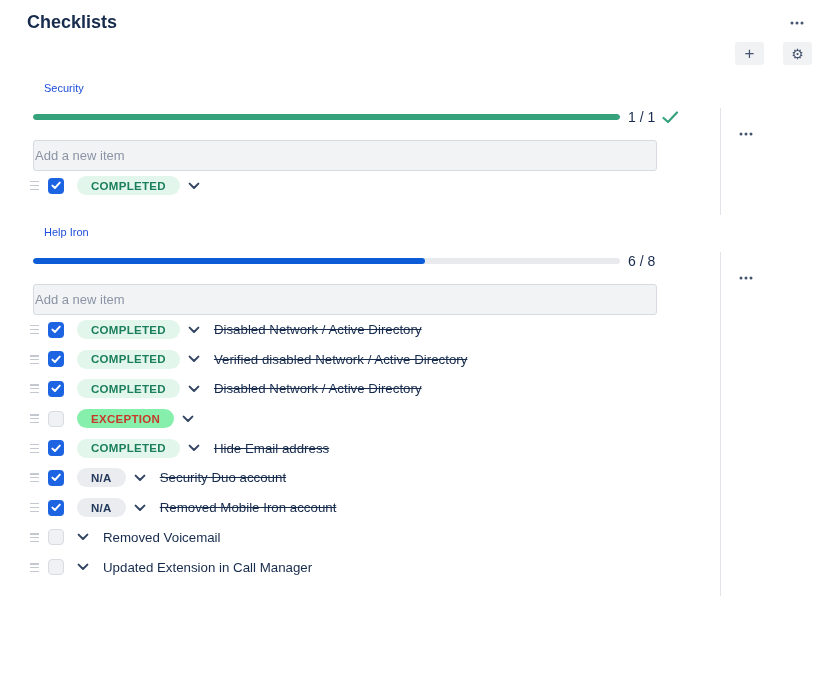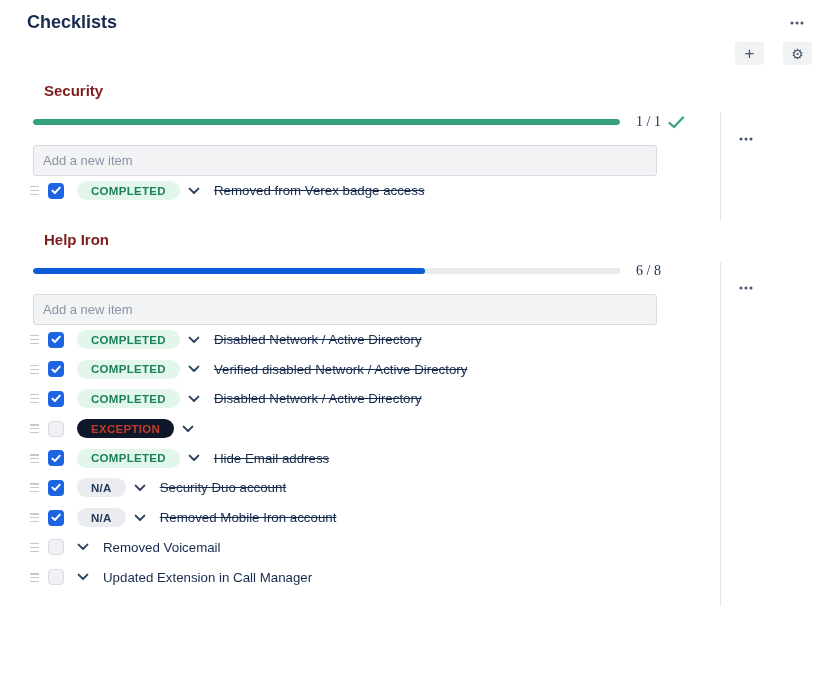--- a/index.html
+++ b/index.html
@@ -20,34 +20,34 @@
   .toolbar { display:flex; justify-content:flex-end; gap:19px; padding-right:14px; margin-top:9px; }
   .tool-btn { width:29px; height:23px; border:none; border-radius:3px; background:#f1f2f4;
               color:#44546f; cursor:pointer; display:flex; align-items:center; justify-content:center;
               font-size:15px; line-height:0; }
   .tool-btn .plus { font-size:17px; font-weight:400; line-height:1; margin-top:-1px; }
   .tool-btn .gear { font-family:"DejaVu Sans",sans-serif; font-size:14px; line-height:1; }
 
   
   .section { margin-top:11px; }
   .section:first-of-type { margin-top:17px; }
-  .sec-title { font-size:15px; font-weight:bold; color:#7f1d1d; margin:0 0 14px 44px; }
+  .sec-title { font-size:11px; font-weight:normal; color:#1d4ed8; margin:0 0 14px 44px; }
   .sec-body { display:flex; align-items:stretch; }
   .sec-main { width:720px; padding:0 0 14px 33px; }
   .sec-side { border-left:1px solid #e2e4e9; padding:14px 0 0 15px; width:60px; }
 
   .progress-row { display:flex; align-items:center; height:18px; }
   .track { width:587px; height:6px; border-radius:3px; background:#e8eaed; overflow:hidden; }
   .fill { height:100%; border-radius:3px; }
-  .ratio { margin-left:16px; font-size:14px; color:#172b4d; white-space:nowrap;font-family:Liberation Serif, serif; }
+  .ratio { margin-left:8px; font-size:14px; color:#172b4d; white-space:nowrap; }
   .done-check { margin-left:7px; line-height:0; }
 
   .add-input { display:block; width:624px; height:31px; margin-top:14px;
                background:#f2f3f5; border:1px solid #d7dae0; border-radius:3px;
-               padding:0 9px; font-size:13px; color:#701a75;
+               padding:0 1px; font-size:13px; color:#701a75;
                font-family:"Liberation Sans","DejaVu Sans",sans-serif; }
   .add-input::placeholder { color:#8b94a5; opacity:1; }
 
   .items { margin-top:0; }
   .item { display:flex; align-items:center; height:29.7px; }
   .drag { width:9px; height:9px; margin-left:-3px; margin-right:9px; flex:0 0 auto;
           background:linear-gradient(#c3c8d1 0 1.5px, transparent 1.5px 3.8px,
                      #c3c8d1 3.8px 5.3px, transparent 5.3px 7.6px, #c3c8d1 7.6px 9px);
           cursor:grab; }
   .cb { width:16px; height:16px; border-radius:4px; margin-right:13px; flex:0 0 auto;
@@ -111,21 +111,20 @@
       <svg width="10" height="9" viewBox="0 0 10 9">
                     <path d="M1.4 4.6 L3.9 7 L8.8 1.6" fill="none" stroke="#ffffff" stroke-width="1.9" stroke-linecap="round" stroke-linejoin="round"></path>
                   </svg>
     </span>
     <span class="badge" style="background: rgb(226, 246, 236); color: rgb(26, 127, 90);">COMPLETED</span>
     <span class="chev">
       <svg width="12" height="8" viewBox="0 0 12 8">
                     <path d="M1.6 1.6 L6 6 L10.4 1.6" fill="none" stroke="#344563" stroke-width="2" stroke-linecap="round" stroke-linejoin="round"></path>
                   </svg>
     </span>
-    <span class="itext struck">Removed from Verex badge access</span>
   </div>
 </div>
       </div>
       <div class="sec-side">
         <button class="dots-btn">
           <span>
             <svg width="14" height="4" viewBox="0 0 14 4">
                   <circle cx="2" cy="2" r="1.5" fill="#44546f"></circle>
                   <circle cx="7" cy="2" r="1.5" fill="#44546f"></circle>
                   <circle cx="12" cy="2" r="1.5" fill="#44546f"></circle>
@@ -195,21 +194,21 @@
                   </svg>
     </span>
     <span class="itext struck">Disabled Network / Active Directory</span>
   </div>
 
   <div class="item">
     <span class="drag"></span>
     <span class="cb unchecked">
       
     </span>
-    <span class="badge" style="background: #0f172a; color: rgb(197, 59, 42); text-align: center;">EXCEPTION</span>
+    <span class="badge" style="background: #86efac; color: rgb(197, 59, 42); text-align: center;">EXCEPTION</span>
     <span class="chev">
       <svg width="12" height="8" viewBox="0 0 12 8">
                     <path d="M1.6 1.6 L6 6 L10.4 1.6" fill="none" stroke="#344563" stroke-width="2" stroke-linecap="round" stroke-linejoin="round"></path>
                   </svg>
     </span>
   </div>
 
   <div class="item">
     <span class="drag"></span>
     <span class="cb">

